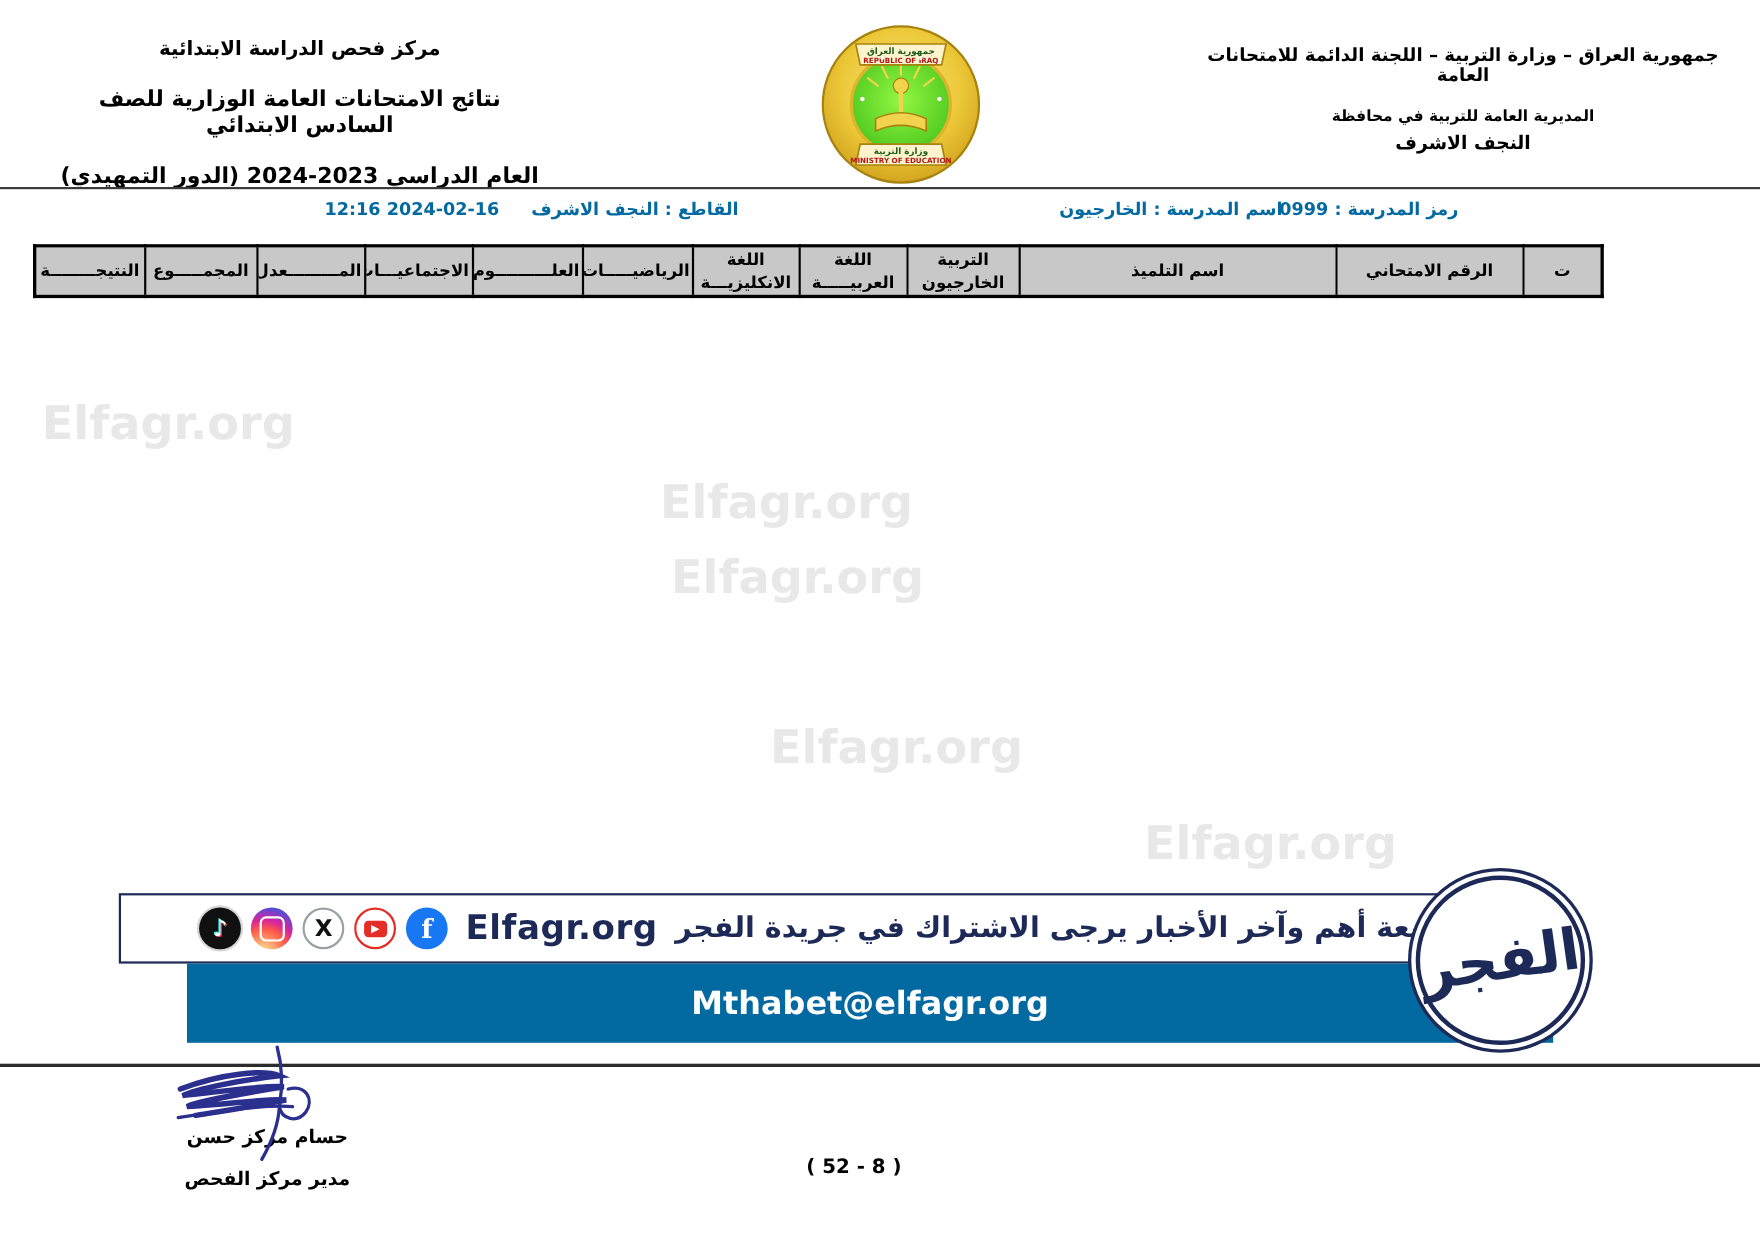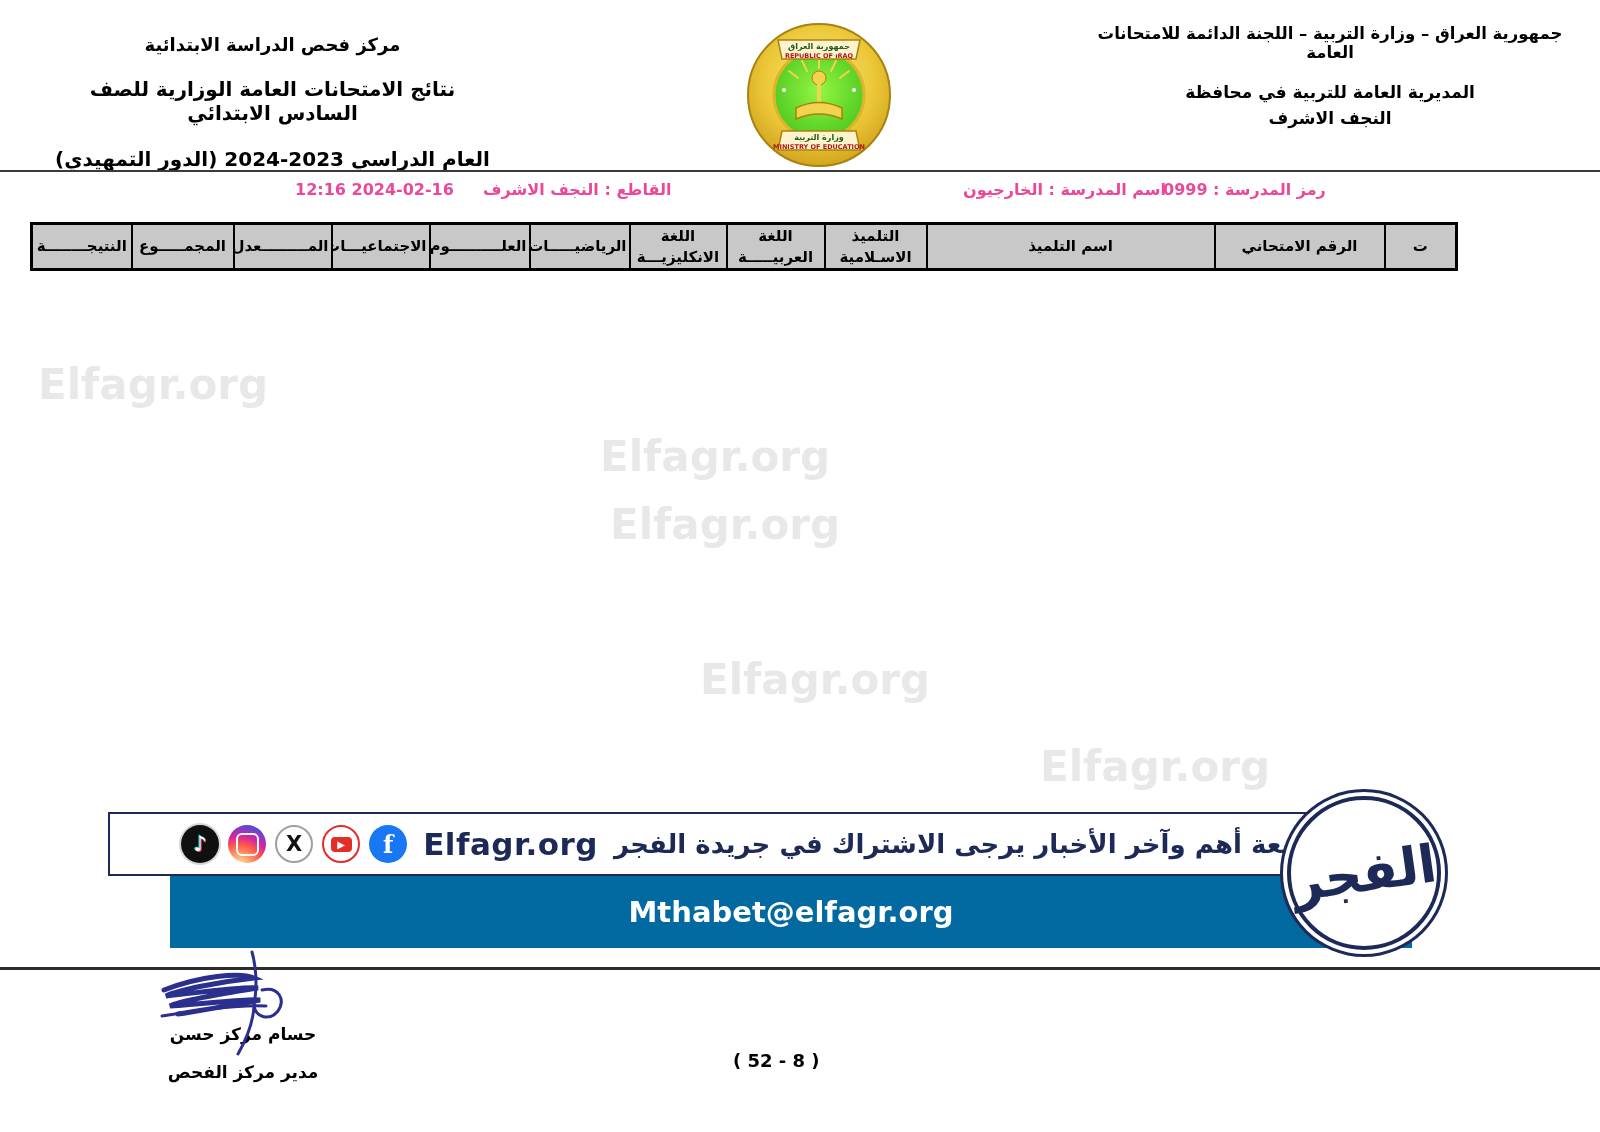--- a/index.html
+++ b/index.html
@@ -5,32 +5,32 @@
   * { margin:0; padding:0; box-sizing:border-box; }
   html,body { width:1600px; height:1132px; background:#fff; overflow:hidden;
               font-family:"DejaVu Sans", sans-serif; }
   .page { position:absolute; left:0; top:0; width:1596px; height:1132px; }
 
   
   .hdr-left  { position:absolute; left:50px;  top:34px; width:445px;  text-align:center; direction:rtl; font-weight:bold; color:#000; }
   .hdr-left .l1 { font-size:18px; margin-bottom:22px; }
   .hdr-left .l2 { font-size:20px; margin-bottom:22px; }
   .hdr-left .l3 { font-size:20px; }
-  .hdr-right { position:absolute; left:1085px; top:24px; width:490px; text-align:center; direction:rtl; font-weight:bold; color:#000; }
+  .hdr-right { position:absolute; left:1085px; top:40px; width:490px; text-align:center; direction:rtl; font-weight:bold; color:#000; }
   .hdr-right .l1 { font-size:16.5px; margin-bottom:20px; }
-  .hdr-right .l2 { font-size:17px; margin-bottom:6px; }
+  .hdr-right .l2 { font-size:14px; margin-bottom:6px; }
   .hdr-right .l3 { font-size:17px; }
 
   .emblem { position:absolute; left:744px; top:20px; width:150px; height:150px; }
 
   .rule-top    { position:absolute; left:0; top:170px;  width:1600px; height:2px; background:#3a3a3a; }
   .rule-bottom { position:absolute; left:0; top:967px;  width:1600px; height:3px; background:#2c2c2c; }
 
   
-  .info { position:absolute; top:180px; font-weight:bold; font-size:16px; direction:rtl; white-space:nowrap; color:#ec4899; }
+  .info { position:absolute; top:180px; font-weight:bold; font-size:16px; direction:rtl; white-space:nowrap; color:#0369a1; }
   #info-code     { left:1163px; }
   #info-name     { left:963px;  }
   #info-district { left:483px;  }
   #info-datetime { left:295px; direction:ltr; }
 
   
   table.results { position:absolute; left:30px; top:222px; width:1425px;
                   border-collapse:collapse; direction:rtl; table-layout:fixed;
                   border:3px solid #000; }
   .results th, .results td { border:2px solid #000; text-align:center; font-weight:bold; color:#000; overflow:hidden; }
@@ -155,21 +155,21 @@
         <col style="width:98px">
       <col style="width:98px">
         <col style="width:102px">
         <col style="width:100px">
     </colgroup>
     <thead>
         <tr>
           <th>ت</th>
           <th>الرقم الامتحاني</th>
           <th>اسم التلميذ</th>
-          <th>التلميذ الاسـلامية</th>
+          <th>التربية الخارجيون</th>
           <th>اللغة العربيـــــة</th>
           <th>اللغة الانكليزيـــة</th>
           <th>الرياضيـــــات</th>
           <th>العلــــــــــوم</th>
           <th>الاجتماعيـــات</th>
           <th>المـــــــــعدل</th>
           <th>المجمـــــوع</th>
           <th>النتيجــــــــة</th>
         </tr>
       </thead>

